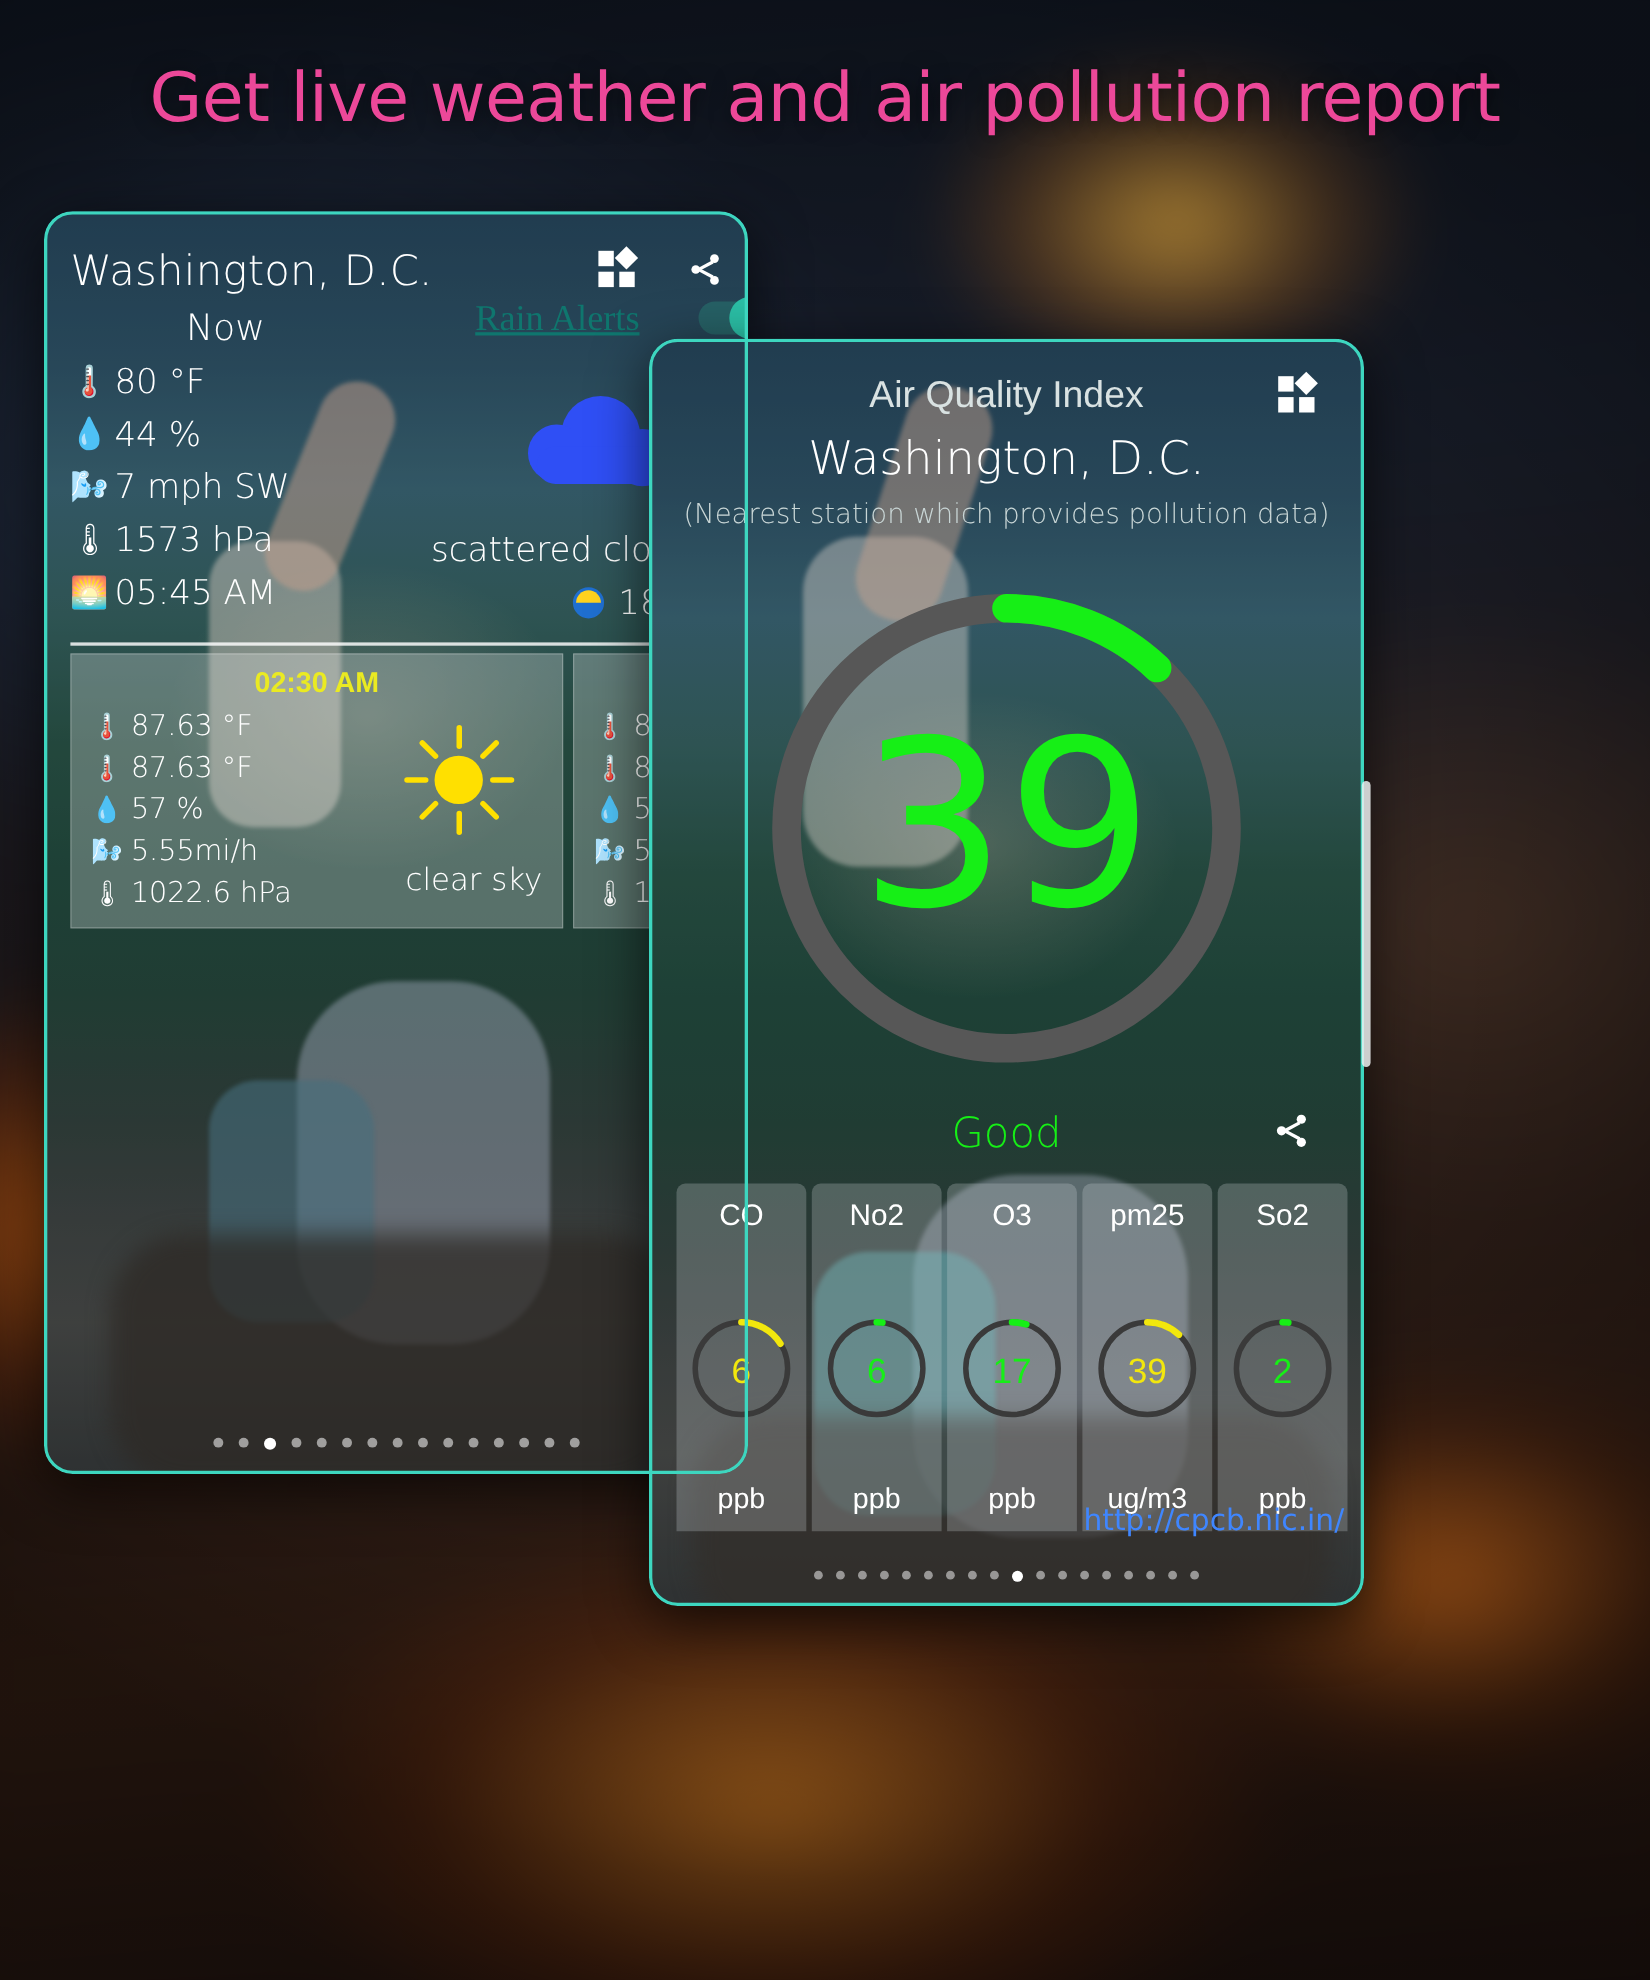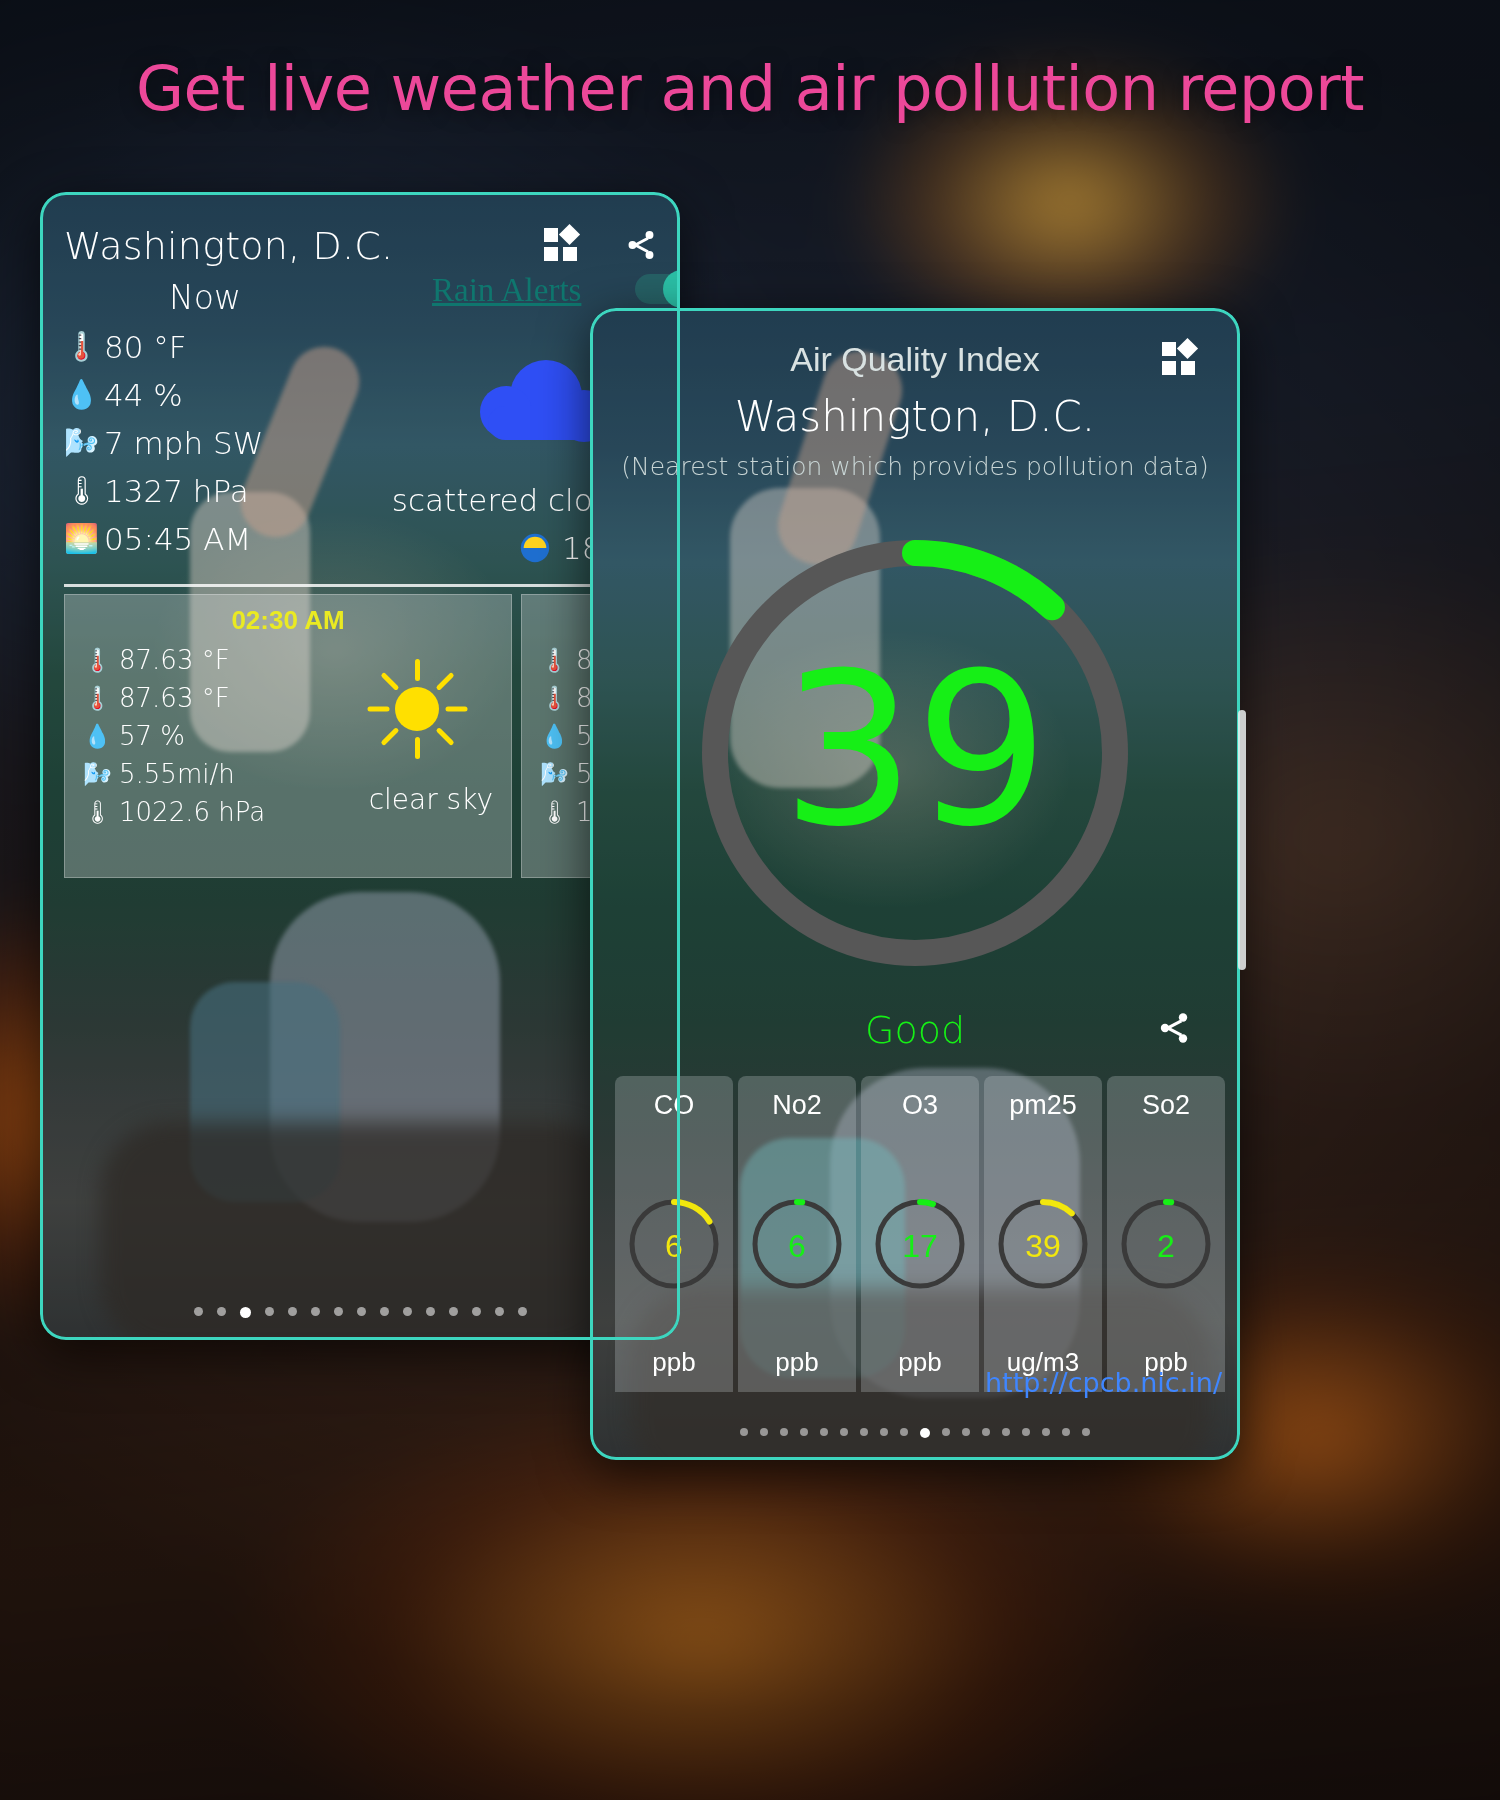--- a/index.html
+++ b/index.html
@@ -122,21 +122,21 @@
   .cloud-big .c3 { position:absolute; left:78px; top:30px; width:52px; height:52px; background:#2f4ff5; border-radius:50%; }
   .cloud-big .c4 { position:absolute; left:8px; top:46px; width:118px; height:34px; background:#2f4ff5; border-radius:17px; }
 
   .p1-sunset { position:absolute; left:478px; top:338px; display:flex; align-items:center; gap:10px; }
   .p1-sunset .tx { font-size:31px; font-weight:300; color:#fff; font-family:"DejaVu Sans", sans-serif; }
 
   .divider { position:absolute; left:24px; top:392px; width:592px; height:3px; background:rgba(255,255,255,.82); }
 
   .hourly-row { position:absolute; left:24px; top:402px; display:flex; gap:9px; }
   .hcard {
-    width:448px; height:284px; background:rgba(225,228,230,.30);
+    width:448px; height:250px; background:rgba(225,228,230,.30);
     border:1px solid rgba(255,255,255,.28);
     position:relative; flex:0 0 auto;
   }
   .hcard .htime {
     position:absolute; left:0; right:0; top:10px; text-align:center;
     color:#eaea22; font-size:26px; font-weight:bold; font-family:"Liberation Sans", sans-serif;
   }
   .hcard .hlist { position:absolute; left:18px; top:46px; }
   .hrow { display:flex; align-items:center; height:38px; }
   .hrow .gl { width:36px; font-size:23px; }
@@ -276,21 +276,21 @@
         <div class="metric">
           <span class="gl">💧</span>
           <span class="tx">44 %</span>
         </div>
         <div class="metric">
           <span class="gl">🌬️</span>
           <span class="tx">7 mph SW</span>
         </div>
         <div class="metric">
           <span class="gl">🌡</span>
-          <span class="tx">1327 hPa</span>
+          <span class="tx">1573 hPa</span>
         </div>
         <div class="metric">
           <span class="gl">🌅</span>
           <span class="tx">05:45 AM</span>
         </div>
       </div>
 
     <div class="cloud-big">
       <div class="c1"></div>
         <div class="c2"></div>

